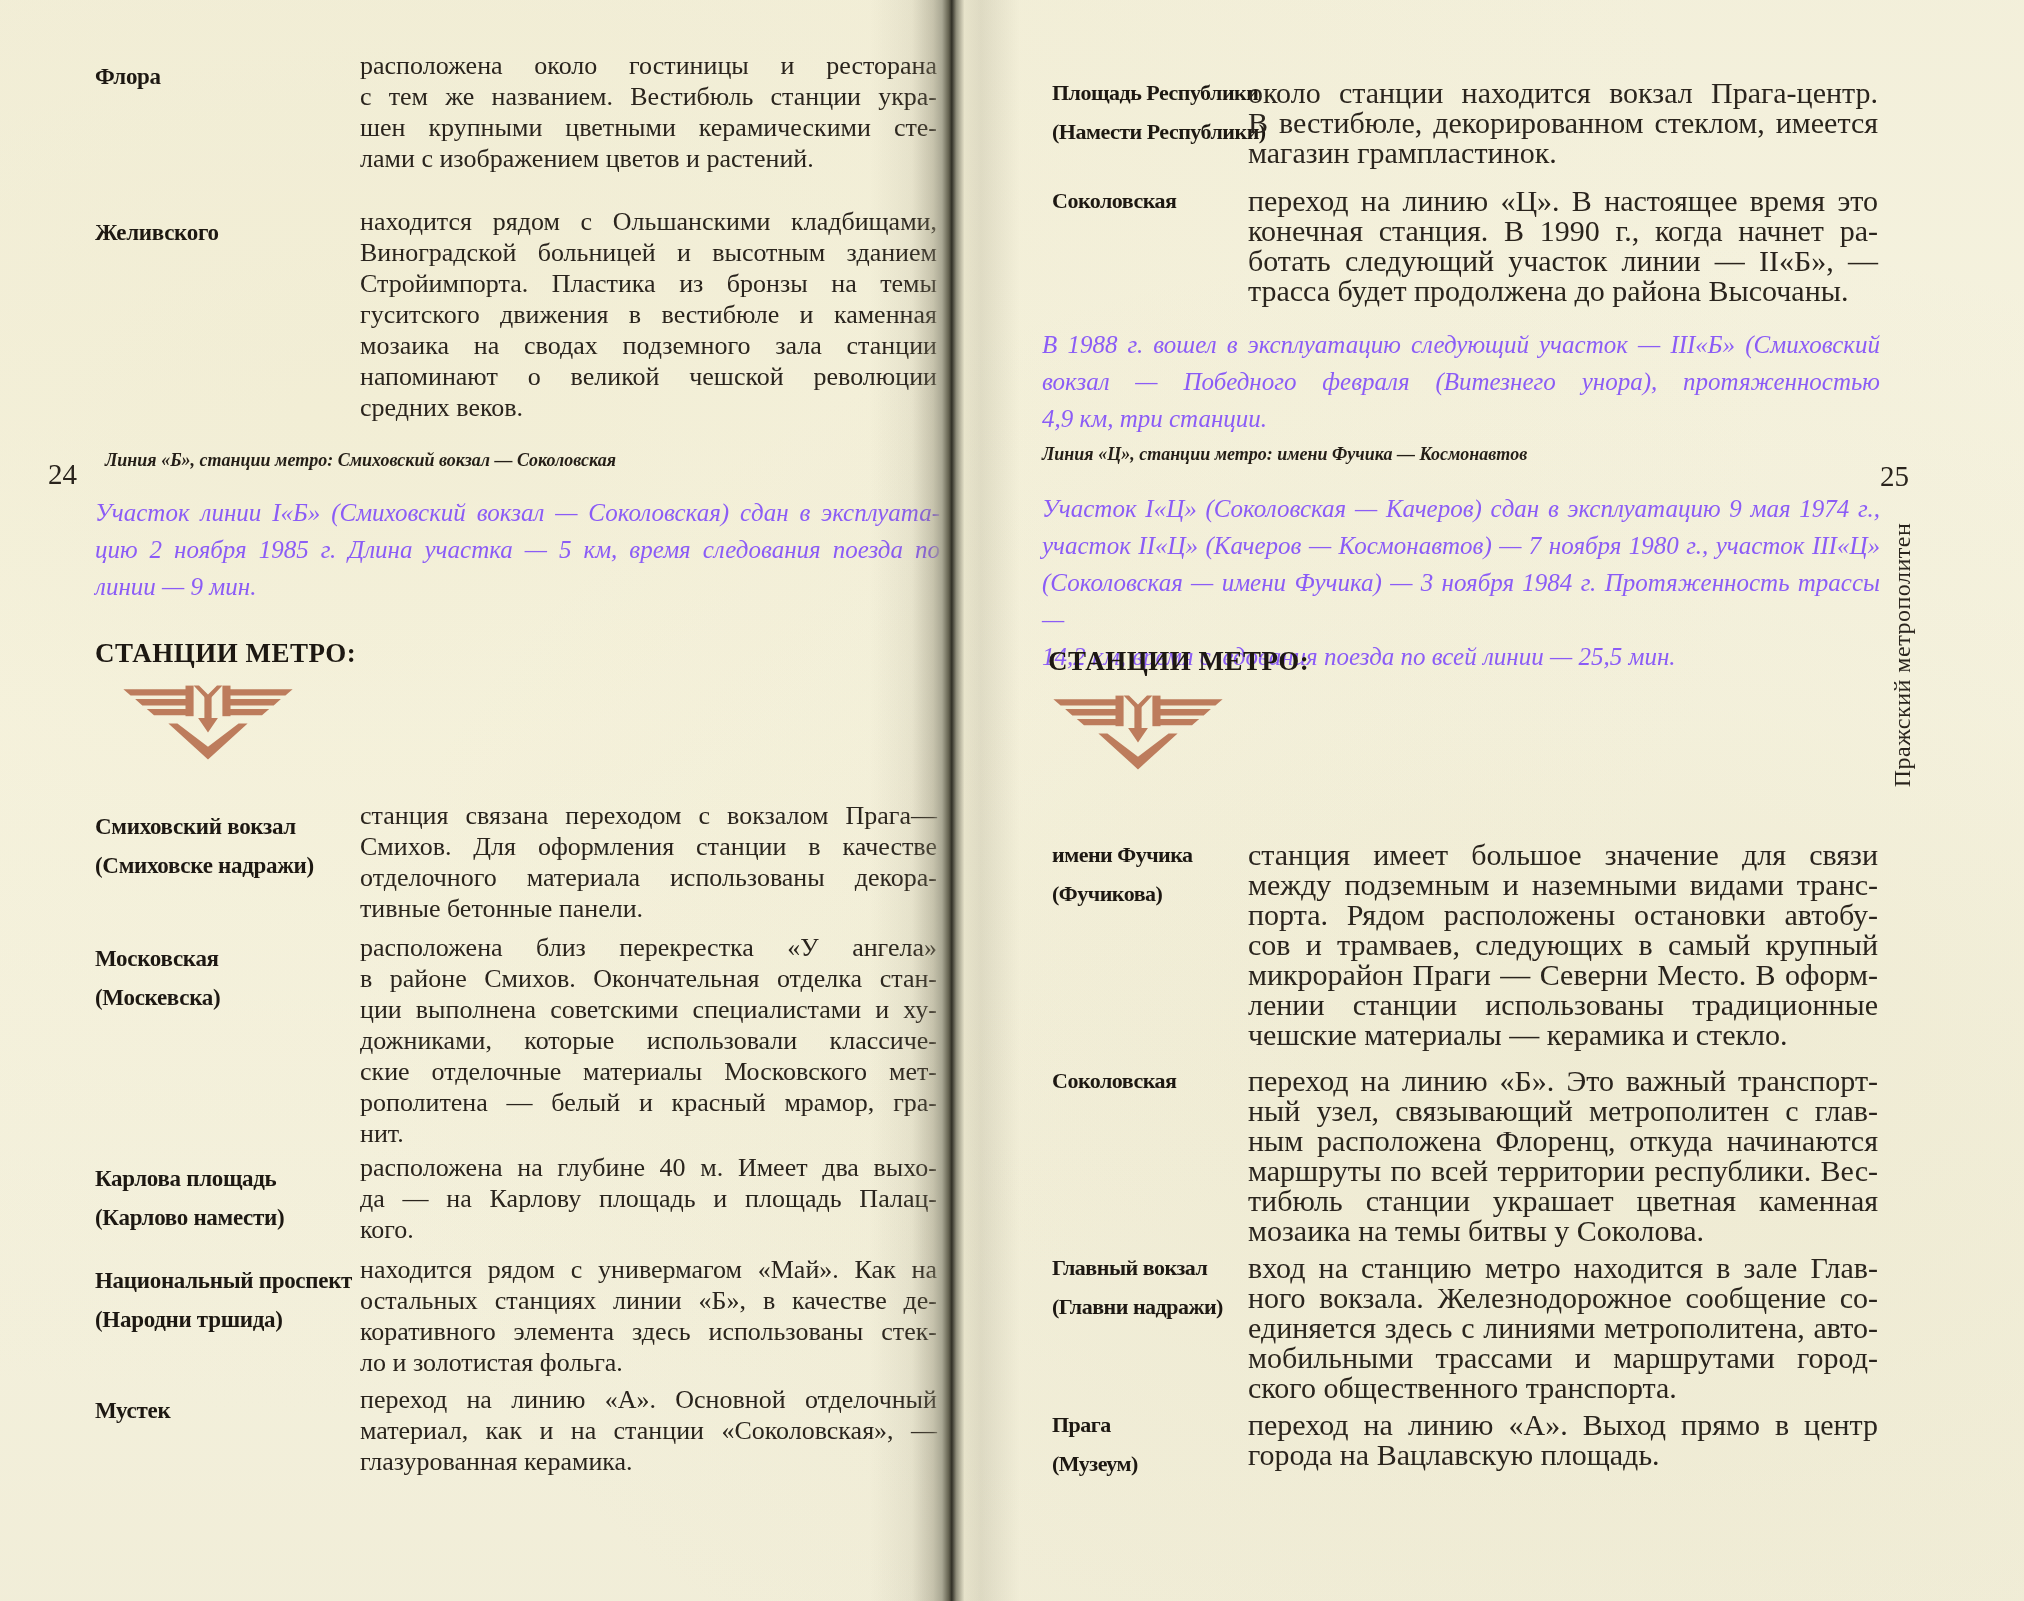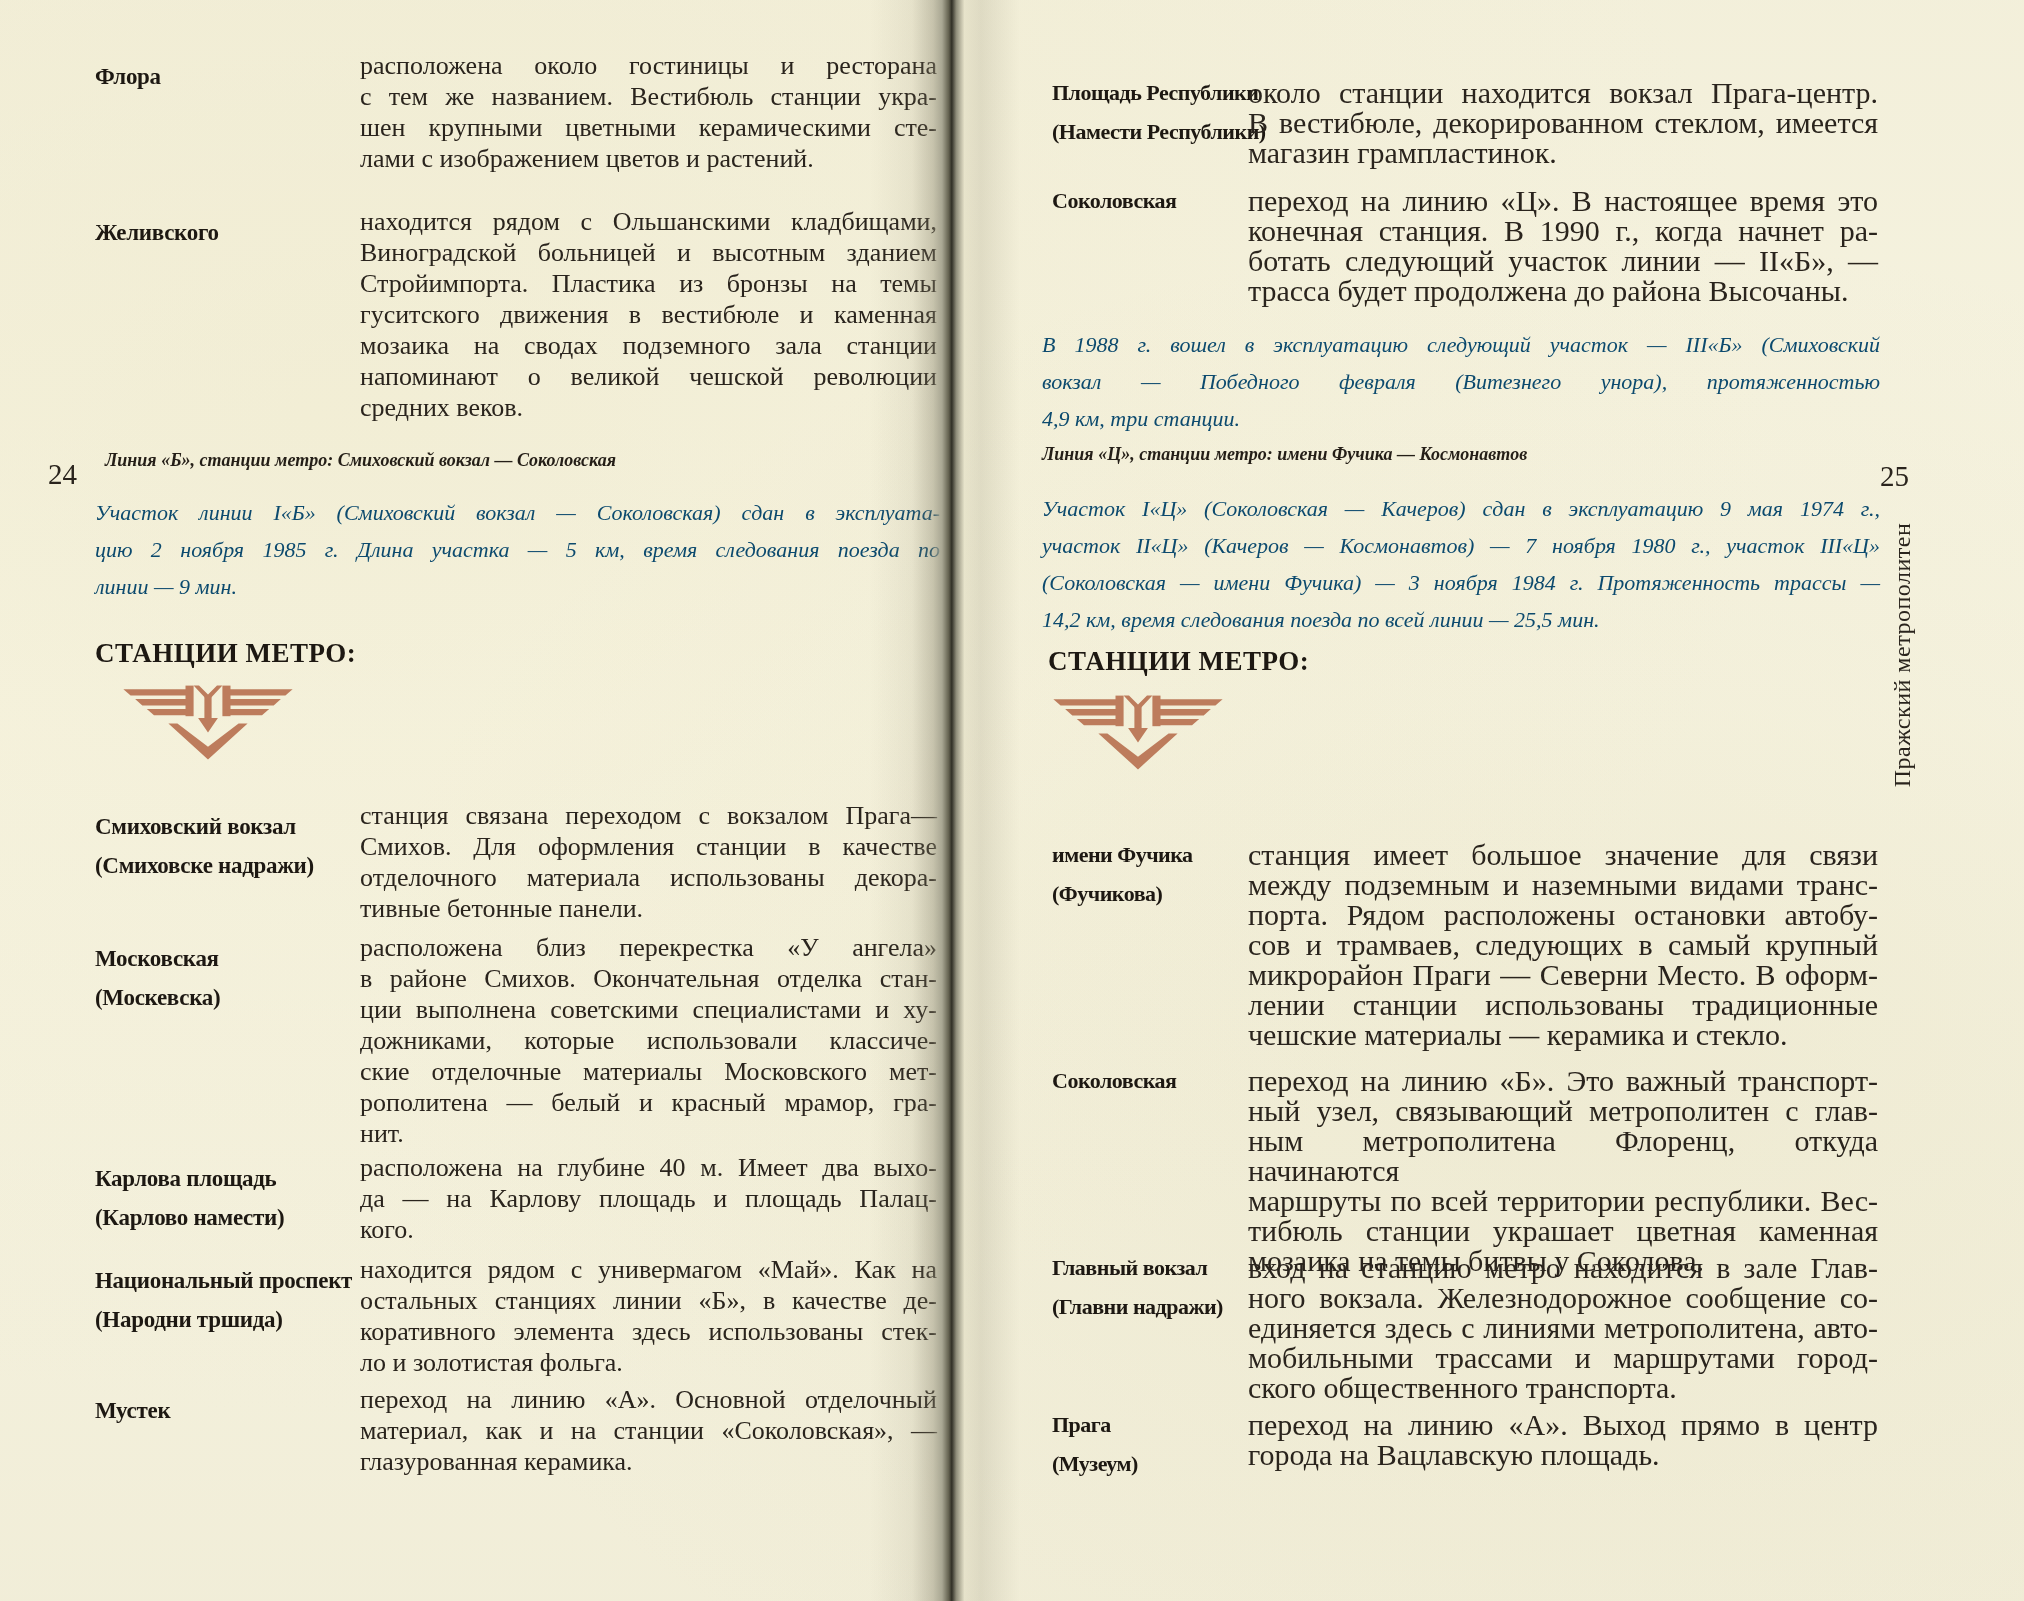--- a/index.html
+++ b/index.html
@@ -39,21 +39,21 @@
   .rp .edesc{width:630px;font-size:30px;line-height:30px;}
   .elabel{line-height:31px;}
   .ename,.ealt{
     font-weight:bold;font-size:23px;line-height:30px;
     white-space:nowrap;letter-spacing:-0.3px;color:#1d1812;
   }
   .ealt{margin-top:9px;}
   .rp .ename,.rp .ealt{font-size:22px;letter-spacing:-0.5px;}
   .jline{text-align:justify;text-align-last:justify;}
   .jline.last{text-align-last:left;}
-  .note{position:absolute;font-style:italic;font-size:22px;line-height:37px;color:#0c4a6e;}
+  .note{position:absolute;font-style:italic;font-size:25px;line-height:37px;color:#8b5cf6;}
   .note.lp-note{left:95px;width:845px;}
   .note.rp-note{left:1042px;width:838px;}
   .line-heading{
     position:absolute;font-style:italic;font-weight:bold;
     font-size:18px;white-space:nowrap;color:#241e17;
   }
   .sta-heading{
     position:absolute;font-weight:bold;font-size:27px;
     letter-spacing:0.5px;color:#1d1812;
   }
@@ -274,21 +274,21 @@
 </div>
 
 <div class="entry rp" style="top:1066px">
   <div class="elabel">
     <div class="ename">Соколовская</div>
     <div class="ealt"></div>
   </div>
   <div class="edesc">
       <div class="jline">переход на линию «Б». Это важный транспорт-</div>
       <div class="jline">ный узел, связывающий метрополитен с глав-</div>
-      <div class="jline">ным метрополитена Флоренц, откуда начинаются</div>
+      <div class="jline">ным расположена Флоренц, откуда начинаются</div>
       <div class="jline">маршруты по всей территории республики. Вес-</div>
       <div class="jline">тибюль станции украшает цветная каменная</div>
       <div class="jline last">мозаика на темы битвы у Соколова.</div>
     </div>
 </div>
 
 <div class="entry rp" style="top:1253px">
   <div class="elabel">
     <div class="ename">Главный вокзал</div>
     <div class="ealt">(Главни надражи)</div>

